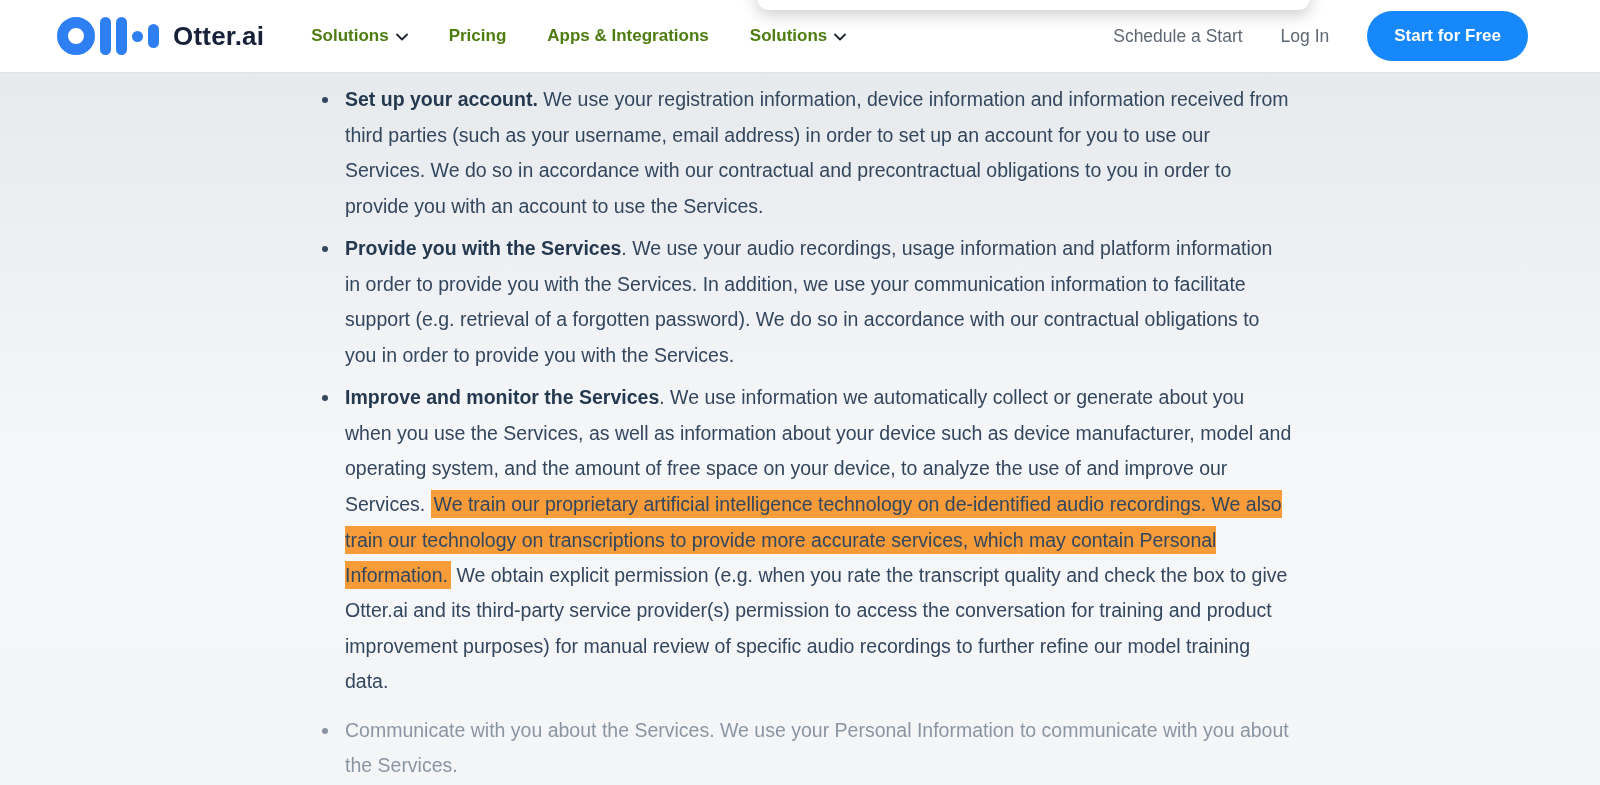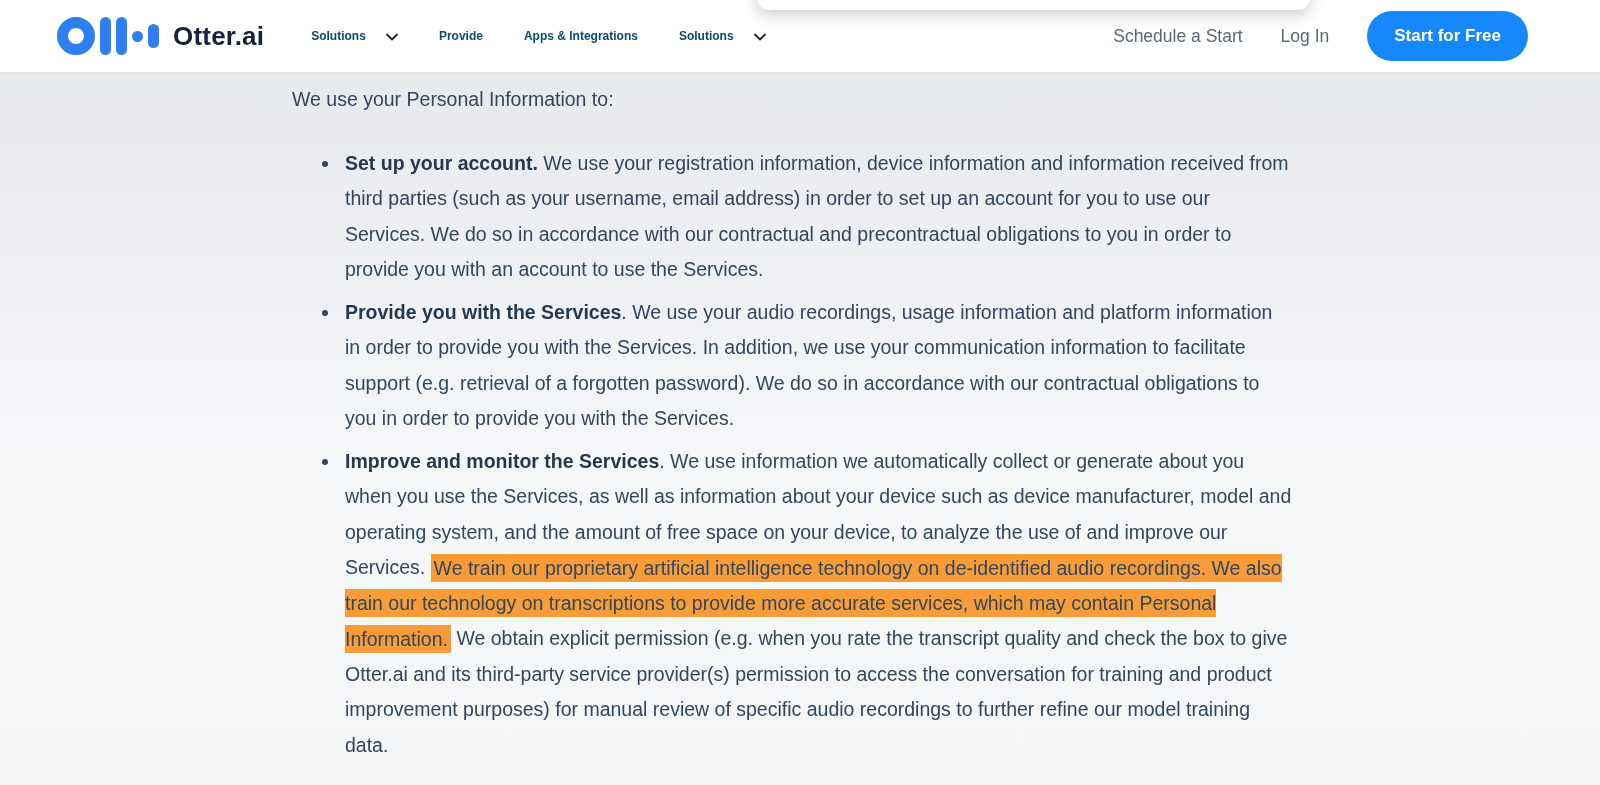--- a/index.html
+++ b/index.html
@@ -27,22 +27,22 @@
   .logo { margin-left: 57px; display: flex; align-items: center; gap: 14px; cursor: pointer; }
   .logo-mark { display: flex; align-items: center; gap: 5px; height: 40px; }
   .mark-ring { width: 38px; height: 38px; border: 11px solid #2e7ff2; border-radius: 50%; }
   .mark-bar-tall { width: 11px; height: 38px; border-radius: 7px; background: #2e7ff2; }
   .mark-dot { width: 11px; height: 11px; border-radius: 50%; background: #2e7ff2; }
   .mark-bar-mid { width: 11px; height: 24px; border-radius: 7px; background: #2e7ff2; }
   .wordmark { font-size: 26px; font-weight: 700; color: #17223a; letter-spacing: 0.2px; }
 
   .main-nav { display: flex; align-items: center; gap: 41px; margin-left: 47px; }
   .nav-item {
-    display: flex; align-items: center; gap: 20px;
-    font-size: 12px; font-weight: 600; color: #0c4a6e;
+    display: flex; align-items: center; gap: 7px;
+    font-size: 17px; font-weight: 600; color: #4d7c0f;
     cursor: pointer; white-space: nowrap;
   }
   .chevron { display: inline-flex; align-items: center; margin-top: 2px; }
 
   .header-right { margin-left: auto; display: flex; align-items: center; gap: 38px; margin-right: 72px; }
   .ghost-link { font-size: 17.5px; color: #5d6874; cursor: pointer; white-space: nowrap; }
   .cta-button {
     background: #1787fc; color: #ffffff; border: none; cursor: pointer;
     font-family: "Liberation Sans", sans-serif;
     font-size: 17px; font-weight: 700;
@@ -90,21 +90,21 @@
   <nav class="main-nav">
     <div class="nav-item">
       <span>Solutions</span>
       <span class="chevron">
         <svg width="12" height="8" viewBox="0 0 12 8">
             <polyline points="1,1.5 6,6.5 11,1.5" fill="none" stroke="#1c2430" stroke-width="1.8" stroke-linecap="round" stroke-linejoin="round"></polyline>
           </svg>
       </span>
     </div>
     <div class="nav-item">
-      <span>Provide</span>
+      <span>Pricing</span>
     </div>
     <div class="nav-item">
       <span>Apps &amp; Integrations</span>
     </div>
     <div class="nav-item">
       <span>Solutions</span>
       <span class="chevron">
         <svg width="12" height="8" viewBox="0 0 12 8">
             <polyline points="1,1.5 6,6.5 11,1.5" fill="none" stroke="#1c2430" stroke-width="1.8" stroke-linecap="round" stroke-linejoin="round"></polyline>
           </svg>
@@ -114,21 +114,20 @@
 
   <div class="header-right">
     <span class="ghost-link">Schedule a Start</span>
     <span class="ghost-link">Log In</span>
     <button class="cta-button">Start for Free</button>
   </div>
 </header>
 
 <main class="page-body">
   <div class="content">
-    <p class="intro">We use your Personal Information to:</p>
 
     <ul class="bullet-list">
       <li>
         <span class="lead">Set up your account.</span><span> We use your registration information, device information and information received from third parties (such as your username, email address) in order to set up an account for you to use our Services. We do so in accordance with our contractual and precontractual obligations to you in order to provide you with an account to use the Services.</span>
       </li>
       <li>
         <span class="lead">Provide you with the Services</span><span>. We use your audio recordings, usage information and platform information in order to provide you with the Services. In addition, we use your communication information to facilitate support (e.g. retrieval of a forgotten password). We do so in accordance with our contractual obligations to you in order to provide you with the Services.</span>
       </li>
       <li>
         <span class="lead">Improve and monitor the Services</span><span>. We use information we automatically collect or generate about you when you use the Services, as well as information about your device such as device manufacturer, model and operating system, and the amount of free space on your device, to analyze the use of and improve our Services. </span><mark class="hl">We train our proprietary artificial intelligence technology on de-identified audio recordings. We also train our technology on transcriptions to provide more accurate services, which may contain Personal Information.</mark><span> We obtain explicit permission (e.g. when you rate the transcript quality and check the box to give Otter.ai and its third-party service provider(s) permission to access the conversation for training and product improvement purposes)  for manual review of specific audio recordings to further refine our model training data.</span>

